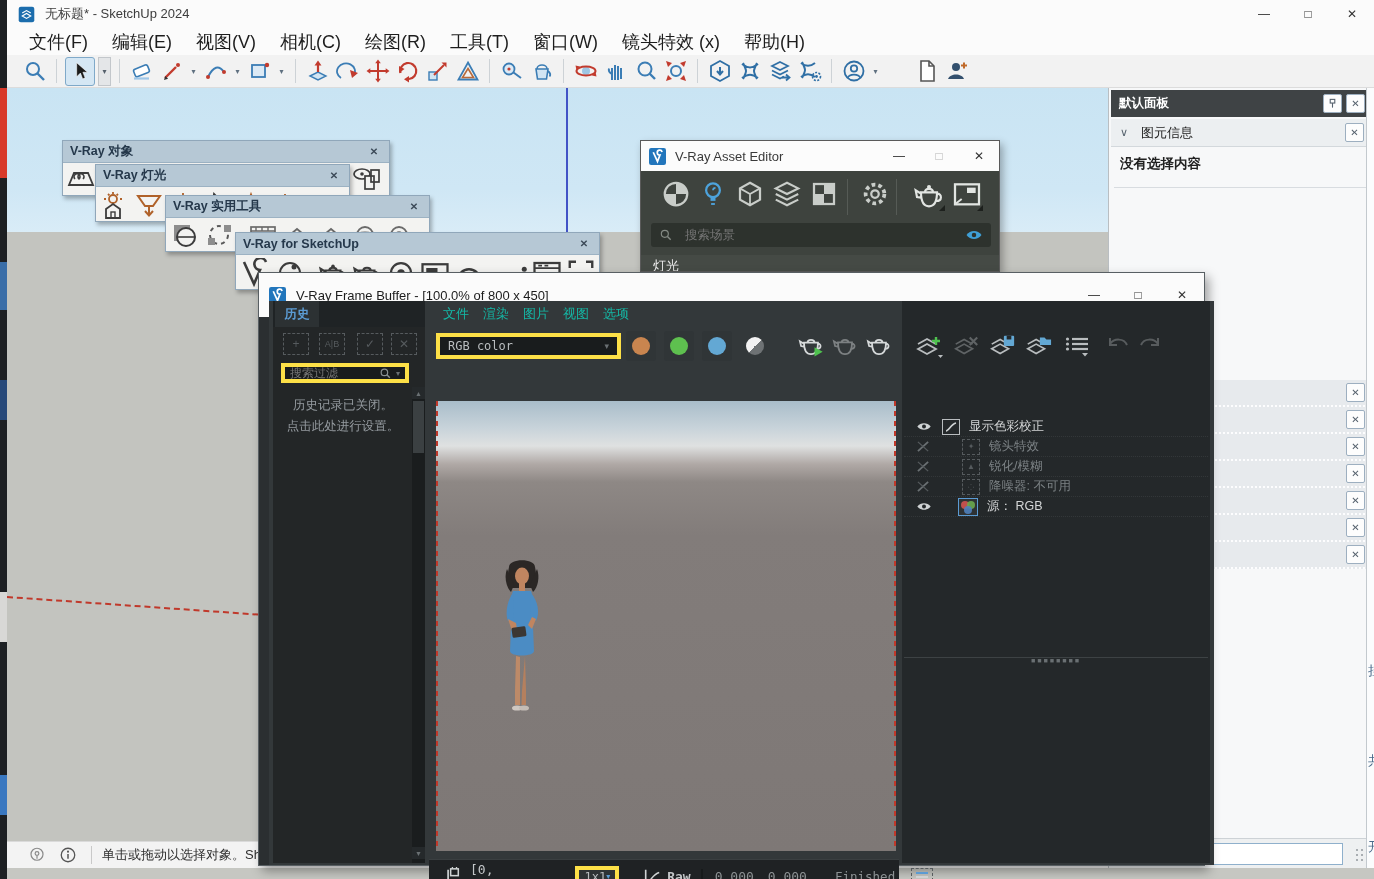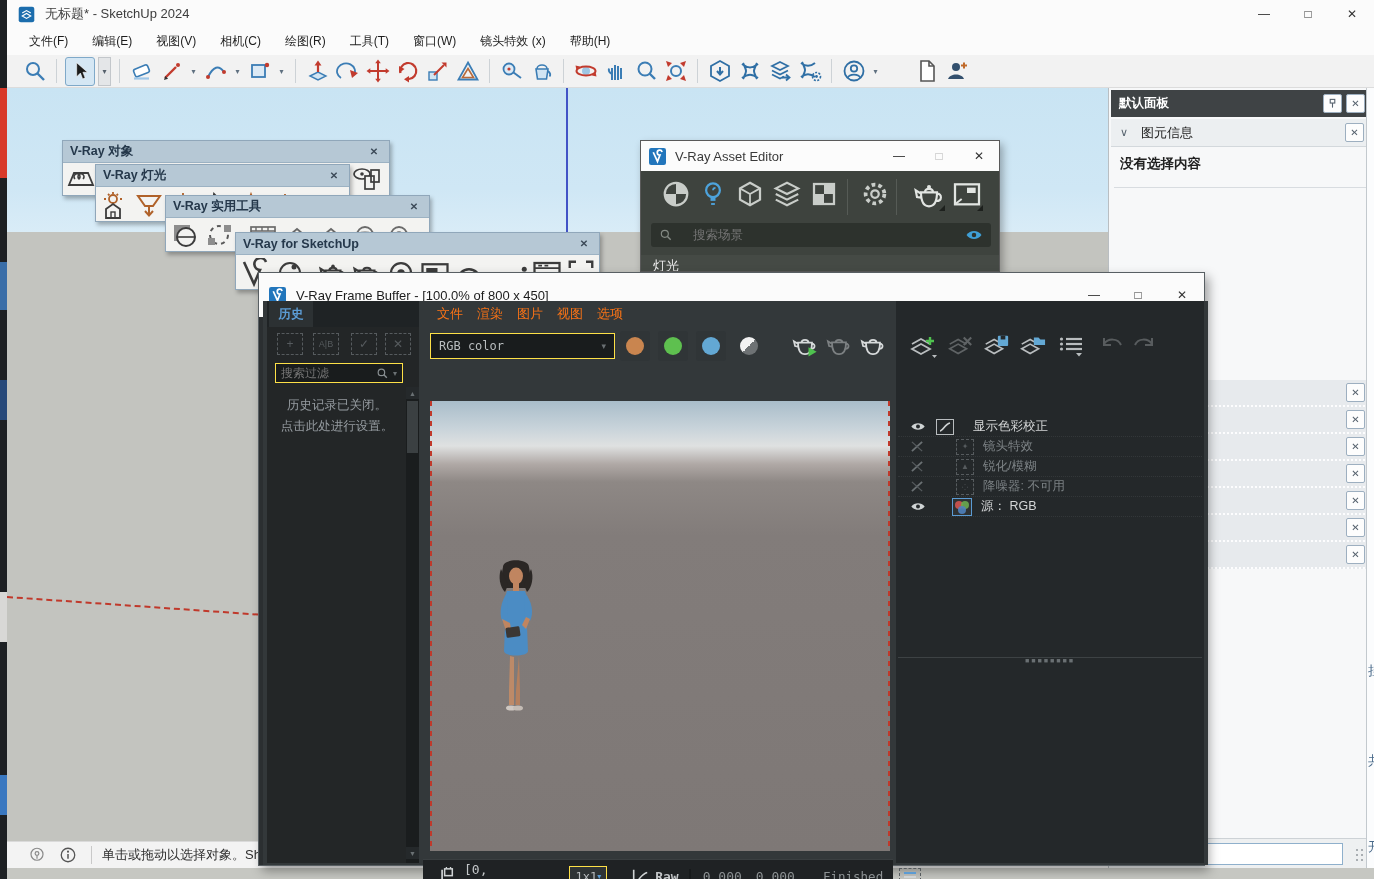--- a/index.html
+++ b/index.html
@@ -5,21 +5,21 @@
 *{box-sizing:border-box;margin:0;padding:0}
 body{font-family:"Liberation Sans",sans-serif}
 .screen{position:relative;width:1374px;height:879px;background:#c6c7c2;overflow:hidden;font-family:"Liberation Sans",sans-serif}
 .abs{position:absolute}
 svg{display:block}
 
 .titlebar{left:7px;top:0;width:1367px;height:28px;background:#fbfbfb;display:flex;align-items:center}
 .title-text{font-size:13px;color:#3d3d3d;margin-left:10px}
 .wb{width:44px;height:27px;display:flex;align-items:center;justify-content:center;font-size:12px;color:#333}
 .menubar{left:7px;top:28px;width:1367px;height:27px;background:#fbfbfb;display:flex;align-items:center;padding-left:10px}
-.menu-item{font-size:12px;color:#1d1d1d;padding:0 12px;height:27px;display:flex;align-items:center}
+.menu-item{font-size:18px;color:#1d1d1d;padding:0 12px;height:27px;display:flex;align-items:center}
 .toolbar{left:7px;top:55px;width:1367px;height:33px;background:#f2f2f2;border-bottom:1px solid #dcdcdc;display:flex;align-items:center;padding-left:14px;gap:3px}
 .ticon{width:27px;height:27px;display:flex;align-items:center;justify-content:center}
 .tsep{width:1px;height:24px;background:#cdd2d6;margin:0 5px}
 .tdd{width:11px;height:27px;display:flex;align-items:center;justify-content:center;font-size:8px;color:#5f7documentation0}
 .tdd{color:#5f7080}
 .sel-box{width:30px;height:29px;background:#d5e7f4;border:1px solid #7fa9c9;border-radius:3px;display:flex;align-items:center;justify-content:center}
 .dd-box{width:13px;height:29px;background:#e4e6e8;border:1px solid #c3c7cb;display:flex;align-items:center;justify-content:center;font-size:8px;color:#55606b}
 
 .viewport{left:7px;top:88px;width:1101px;height:780px;background:#c3c4bf}
 .sky{left:0;top:0;width:100%;height:144px;background:linear-gradient(180deg,#c9e4f3 0%,#cfe7f5 70%,#d9ecf7 100%)}
@@ -31,34 +31,34 @@
 .vtb-t{height:22px;background:#b6c8d5;border-bottom:1px solid #9cb2c3;display:flex;align-items:center;padding:0 7px;font-size:12.5px;font-weight:bold;color:#25384b}
 .vtb-x{margin-left:auto;font-size:10px;color:#3c4a58;width:16px;text-align:center}
 .vtb-body{display:flex;align-items:flex-start;padding:3px 4px;gap:4px}
 .vsep{width:1px;height:26px;background:#c9cdd1;margin:0 3px}
 
 .ae{left:640px;top:140px;width:360px;height:132px;border:1px solid #5a5a5a;overflow:hidden;box-shadow:3px 4px 8px rgba(0,0,0,.3)}
 .ae-title{height:30px;background:#fcfcfc;display:flex;align-items:center;padding-left:8px}
 .ae-body{height:102px;background:#3e433e;position:relative}
 .ae-sep{position:absolute;top:8px;width:1px;height:36px;background:#565b56}
 .ae-search{position:absolute;left:10px;top:52px;width:340px;height:24px;background:#2d322d;border-radius:3px;display:flex;align-items:center;padding:0 8px}
-.ae-search input{flex:1;background:transparent;border:none;outline:none;color:#ec4899;font-size:12.5px;margin-left:20px;font-family:"Liberation Sans",sans-serif}
+.ae-search input{flex:1;background:transparent;border:none;outline:none;color:#ec4899;font-size:12.5px;margin-left:12px;font-family:"Liberation Sans",sans-serif}
 .corner-tri{position:absolute;width:0;height:0;border-left:6px solid transparent;border-bottom:6px solid #1d201d}
 
 .fb{left:258px;top:272px;width:947px;height:594px;border:1px solid #585f63;background:#2b2f31;box-shadow:4px 5px 10px rgba(0,0,0,.35)}
 .fb-title{height:44px;background:#fbfbfb;display:flex;align-items:center;padding-left:10px}
-.fb-content{position:absolute;left:4px;top:28px;width:945px;height:564px;background:#33383a}
+.fb-content{position:absolute;left:10px;top:28px;width:945px;height:564px;background:#33383a}
 .panel-dark{position:absolute;background:#24282a}
 .fb-tabstrip{position:absolute;background:#1f2325}
 .fb-tab{height:26px;display:flex;align-items:center;justify-content:center;font-size:12.5px;color:#c2c6c7;padding:0 9px}
 .fb-tab.active{background:#2c3133;color:#5b9bd3;font-weight:bold}
 .dash-ic{border:1px dashed #565b5e;color:#565b5e;display:flex;align-items:center;justify-content:center;font-size:12px}
-.fb-field{background:#191c1d;border:1px solid #fde047;display:flex;align-items:center;color:#565b5e}
+.fb-field{background:#191c1d;border:4px solid #fde047;display:flex;align-items:center;color:#565b5e}
 .mono{font-family:"DejaVu Sans Mono",monospace}
-.fb-menu-item{font-size:13px;color:#f97316;margin-right:14px}
+.fb-menu-item{font-size:13px;color:#14b8a6;margin-right:14px}
 .chan{width:30px;height:30px;background:#303537;border-radius:3px;display:flex;align-items:center;justify-content:center}
 .lrow{position:absolute;left:635px;width:304px;height:20px;display:flex;align-items:center;border-bottom:1px dotted #33373
 9;font-size:12.5px}
 .lrow{border-bottom:1px dotted #333739}
 
 .tray{left:1108px;top:88px;width:266px;height:780px;background:#f7f8f9;border-left:1px solid #b9bec2}
 .tray-x{width:19px;height:19px;background:#fdfdfd;border:1px solid #9dafc0;color:#55616d;font-size:10px;display:flex;align-items:center;justify-content:center;border-radius:2px}
 .tray-row{position:absolute;left:2px;width:262px;height:27px;background:#e7eaed;border-bottom:2px dotted #fdfdfe;display:flex;align-items:center;justify-content:flex-end;padding-right:8px}
 .scroll-arrow{width:13px;height:12px;background:#25292b;color:#6a7073;font-size:7px;display:flex;align-items:center;justify-content:center}
 </style>
@@ -886,21 +886,21 @@
             <svg width="16" height="11" viewBox="0 0 24 16">
               <path d="M2,8 C7,1.5 17,1.5 22,8 C17,14.5 7,14.5 2,8 Z" fill="#cfd3d4"></path>
               <circle cx="12" cy="8" r="3" fill="#24282a"></circle>
             </svg>
           </span>
         <span style="margin-left:10px;width:18px;height:16px;border:1px solid #b9bdbf;display:flex;align-items:center;justify-content:center">
             <svg width="12" height="10" viewBox="0 0 12 10">
               <path d="M1,9 C4,9 6,2 11,1" fill="none" stroke="#cfd3d4" stroke-width="1.6"></path>
             </svg>
           </span>
-        <span style="margin-left:19px;color:#d4d6d7">显示色彩校正</span>
+        <span style="margin-left:9px;color:#d4d6d7">显示色彩校正</span>
       </div>
       <div class="lrow" style="top:136px">
         <span style="margin-left:12px;width:16px">
             <svg width="15" height="13" viewBox="0 0 16 14">
               <line x1="2" y1="12" x2="13" y2="2" stroke="#6a7073" stroke-width="2"></line>
               <line x1="2" y1="2" x2="13" y2="12" stroke="#565b5e" stroke-width="1.4"></line>
             </svg>
           </span>
         <span class="dash-ic" style="margin-left:30px;width:18px;height:16px;font-size:8px">✦</span>
         <span style="margin-left:9px;color:#7c8285">镜头特效</span>

